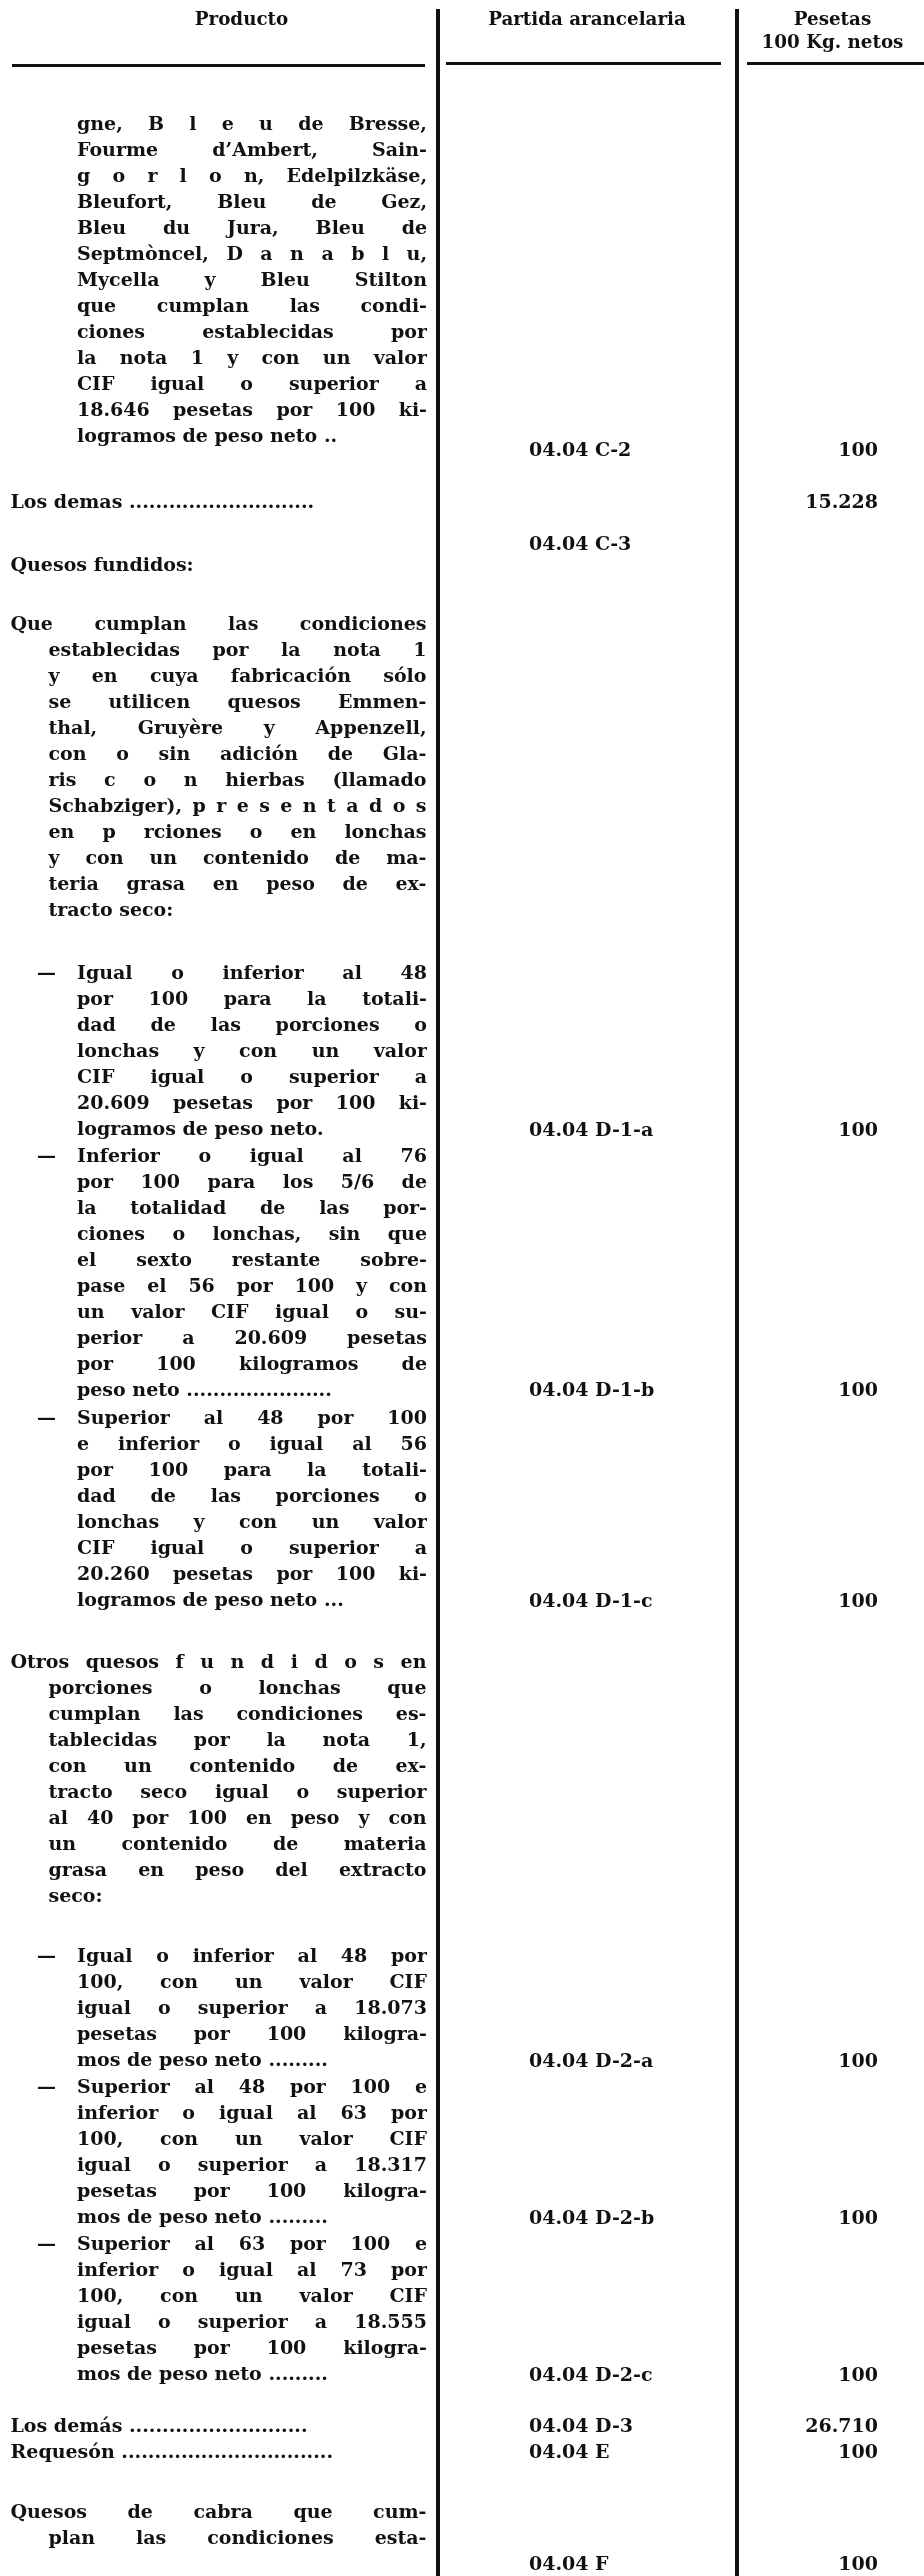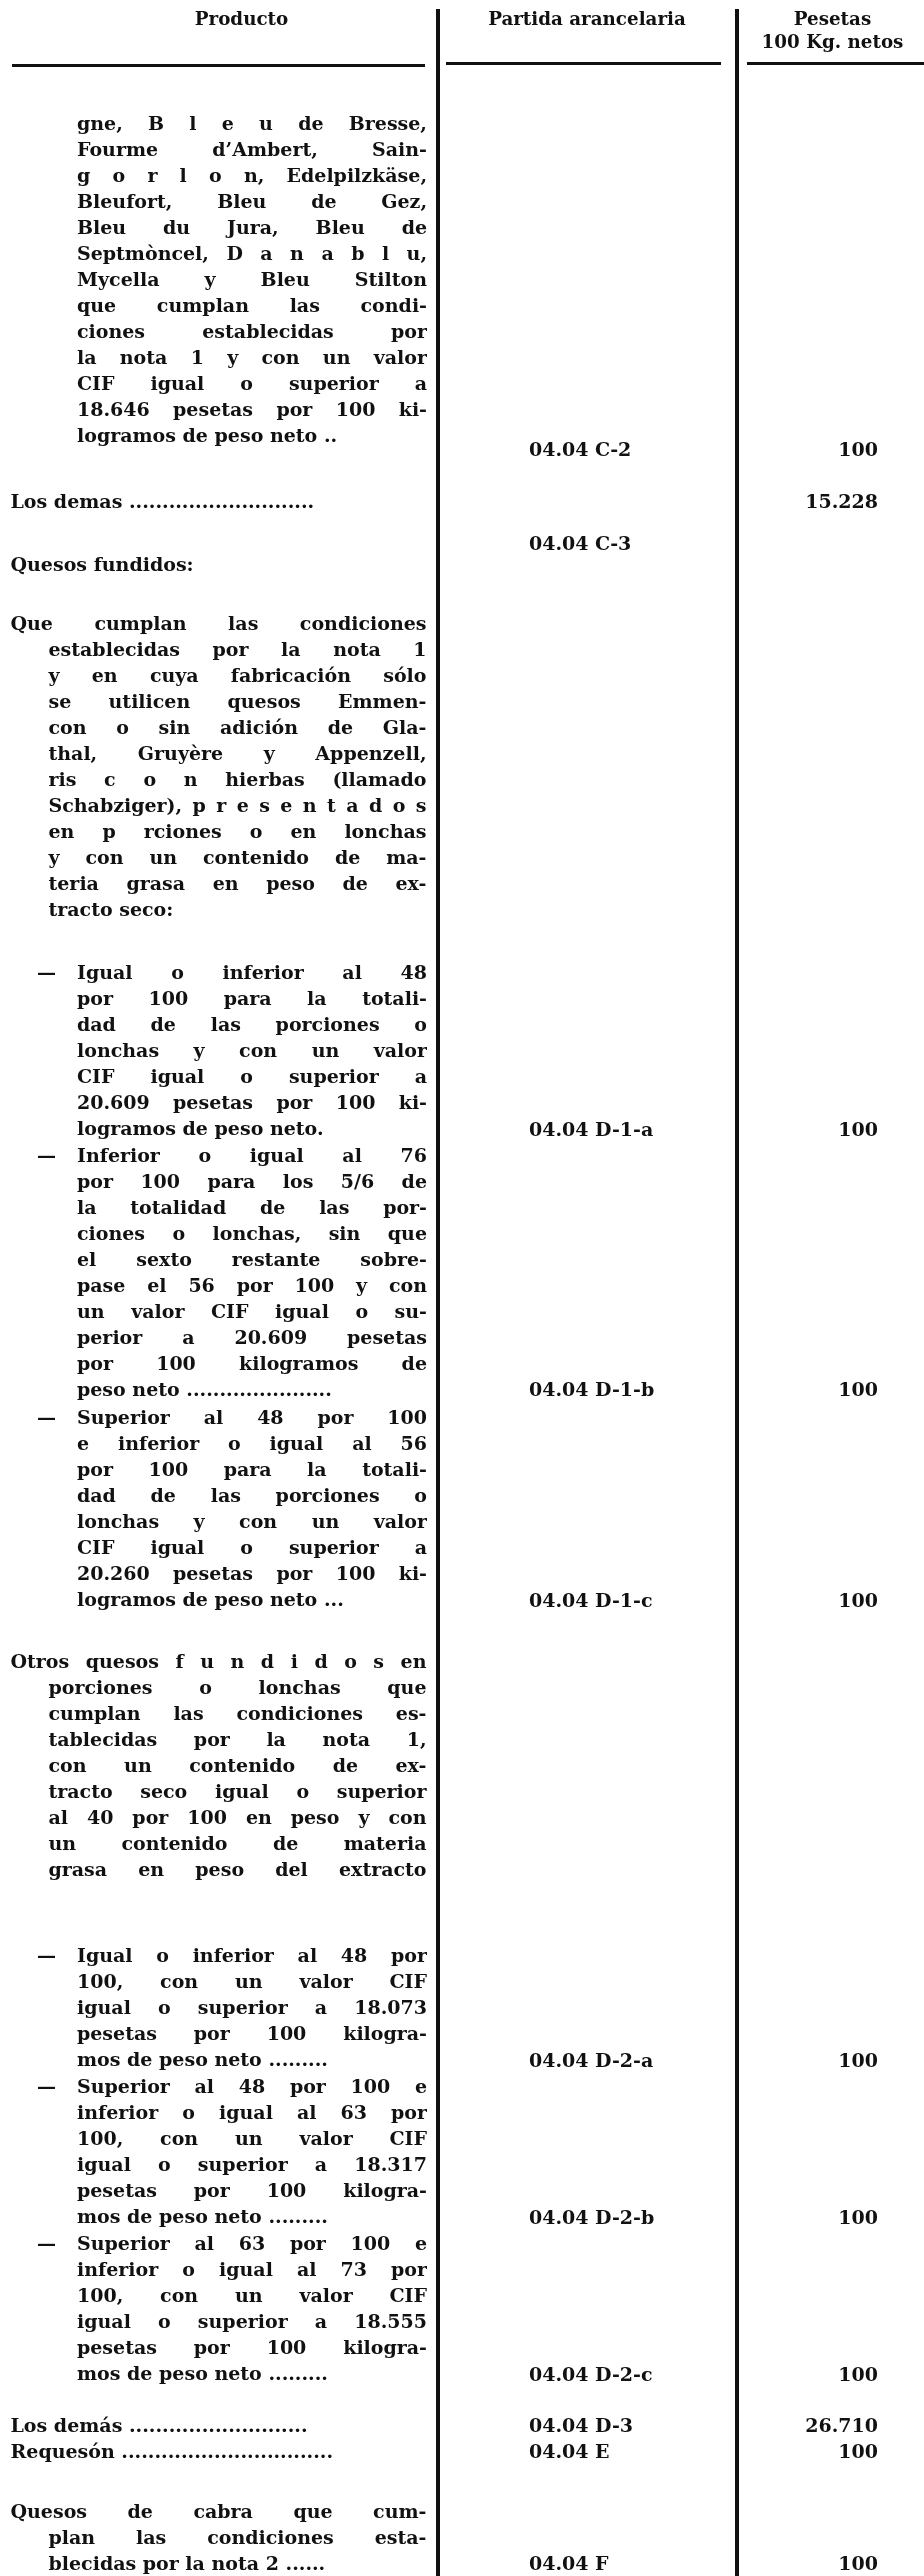--- a/index.html
+++ b/index.html
@@ -53,22 +53,22 @@
       <span class="line last">Los demas ............................</span>
     </div>
     <div class="block" style="top: 551px; left: 10.5px; width: 416px;">
       <span class="line last">Quesos fundidos:</span>
     </div>
     <div class="block" style="top: 610px; left: 10.5px; width: 416px;">
       <span class="line">Que cumplan las condiciones</span>
       <span class="line" style="padding-left: 38px;">establecidas por la nota 1</span>
       <span class="line" style="padding-left: 38px;">y en cuya fabricación sólo</span>
       <span class="line" style="padding-left: 38px;">se utilicen quesos Emmen-</span>
+      <span class="line" style="padding-left: 38px;">thal, Gruyère y Appenzell,</span>
       <span class="line" style="padding-left: 38px;">con o sin adición de Gla-</span>
-      <span class="line" style="padding-left: 38px;">thal, Gruyère y Appenzell,</span>
       <span class="line" style="padding-left: 38px;">ris c o n hierbas (llamado</span>
       <span class="line" style="padding-left: 38px;">Schabziger), p r e s e n t a d o s</span>
       <span class="line" style="padding-left: 38px;">en p rciones o en lonchas</span>
       <span class="line" style="padding-left: 38px;">y con un contenido de ma-</span>
       <span class="line" style="padding-left: 38px;">teria grasa en peso de ex-</span>
       <span class="line last" style="padding-left: 38px;">tracto seco:</span>
     </div>
     <div class="block" style="top: 959px; left: 77px; width: 350px;">
       <span class="dash" style="left: -40px; top: 0px;">—</span>
       <span class="line">Igual o inferior al 48</span>
@@ -106,20 +106,21 @@
     <div class="block" style="top: 1648px; left: 10.5px; width: 416px;">
       <span class="line">Otros quesos f u n d i d o s en</span>
       <span class="line" style="padding-left: 38px;">porciones o lonchas que</span>
       <span class="line" style="padding-left: 38px;">cumplan las condiciones es-</span>
       <span class="line" style="padding-left: 38px;">tablecidas por la nota 1,</span>
       <span class="line" style="padding-left: 38px;">con un contenido de ex-</span>
       <span class="line" style="padding-left: 38px;">tracto seco igual o superior</span>
       <span class="line" style="padding-left: 38px;">al 40 por 100 en peso y con</span>
       <span class="line" style="padding-left: 38px;">un contenido de materia</span>
       <span class="line" style="padding-left: 38px;">grasa en peso del extracto</span>
+      <span class="line last" style="padding-left: 38px;">seco:</span>
     </div>
     <div class="block" style="top: 1942px; left: 77px; width: 350px;">
       <span class="dash" style="left: -40px; top: 0px;">—</span>
       <span class="line">Igual o inferior al 48 por</span>
       <span class="line">100, con un valor CIF</span>
       <span class="line">igual o superior a 18.073</span>
       <span class="line">pesetas por 100 kilogra-</span>
       <span class="line last">mos de peso neto .........</span>
     </div>
     <div class="block" style="top: 2073px; left: 77px; width: 350px;">
@@ -142,21 +143,20 @@
     </div>
     <div class="block" style="top: 2412px; left: 10.5px; width: 416px;">
       <span class="line last">Los demás ...........................</span>
     </div>
     <div class="block" style="top: 2438px; left: 10.5px; width: 416px;">
       <span class="line last">Requesón ................................</span>
     </div>
     <div class="block" style="top: 2498px; left: 10.5px; width: 416px;">
       <span class="line">Quesos de cabra que cum-</span>
       <span class="line" style="padding-left: 38px;">plan las condiciones esta-</span>
-      <span class="line last" style="padding-left: 38px;">blecidas por la nota 2 ......</span>
     </div>
   </div>
 
 <div id="rows">
     <div class="code" style="top: 436px;">04.04 C-2</div>
     <div class="val" style="top: 436px;">100</div>
     <div class="code" style="top: 488px; margin-top: 42px;">04.04 C-3</div>
     <div class="val" style="top: 488px;">15.228</div>
     <div class="code" style="top: 1116px;">04.04 D-1-a</div>
     <div class="val" style="top: 1116px;">100</div>

